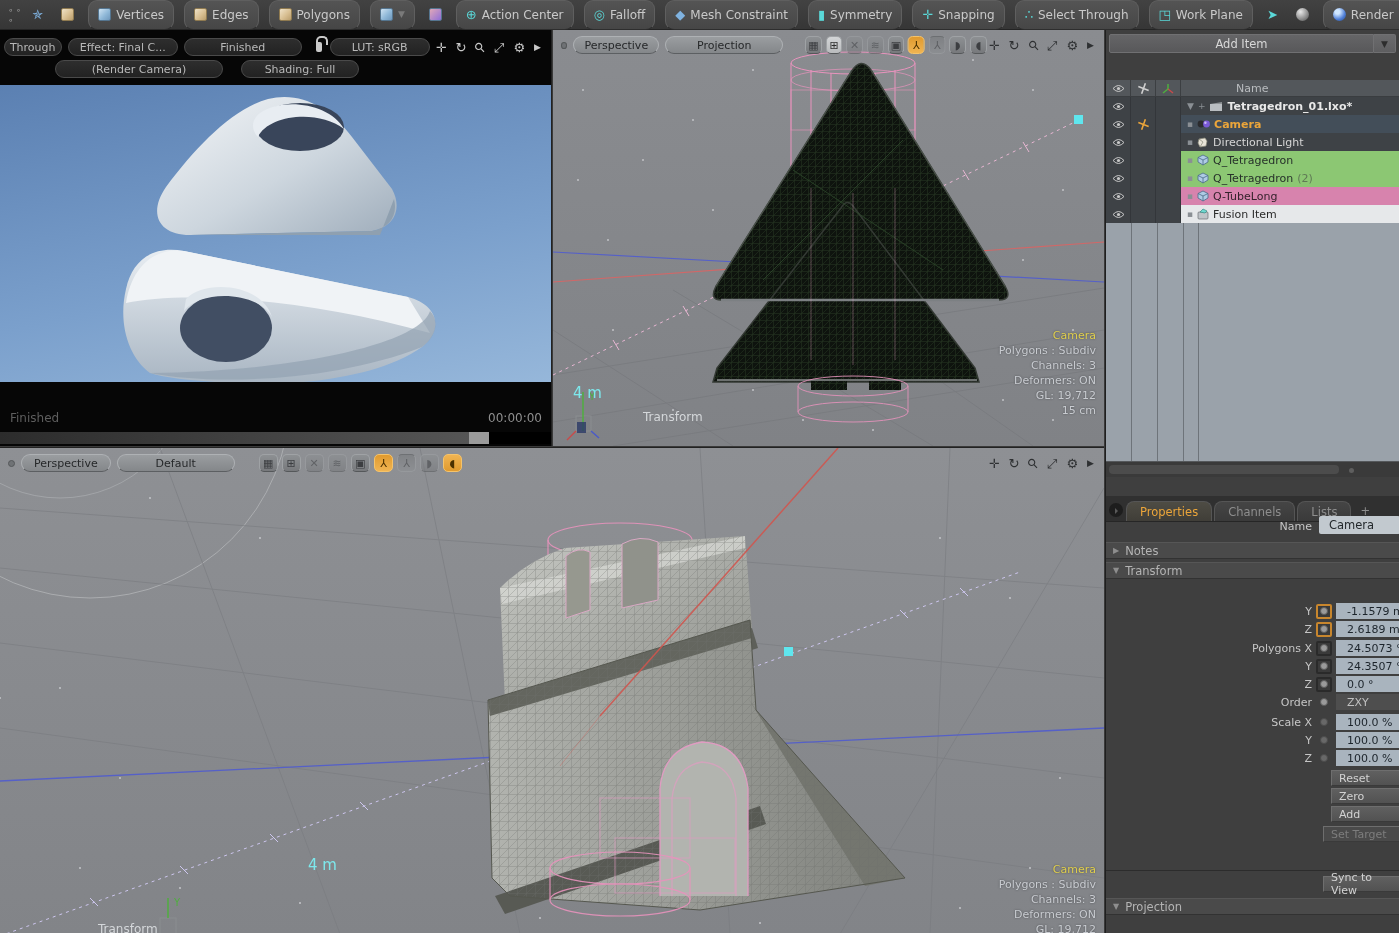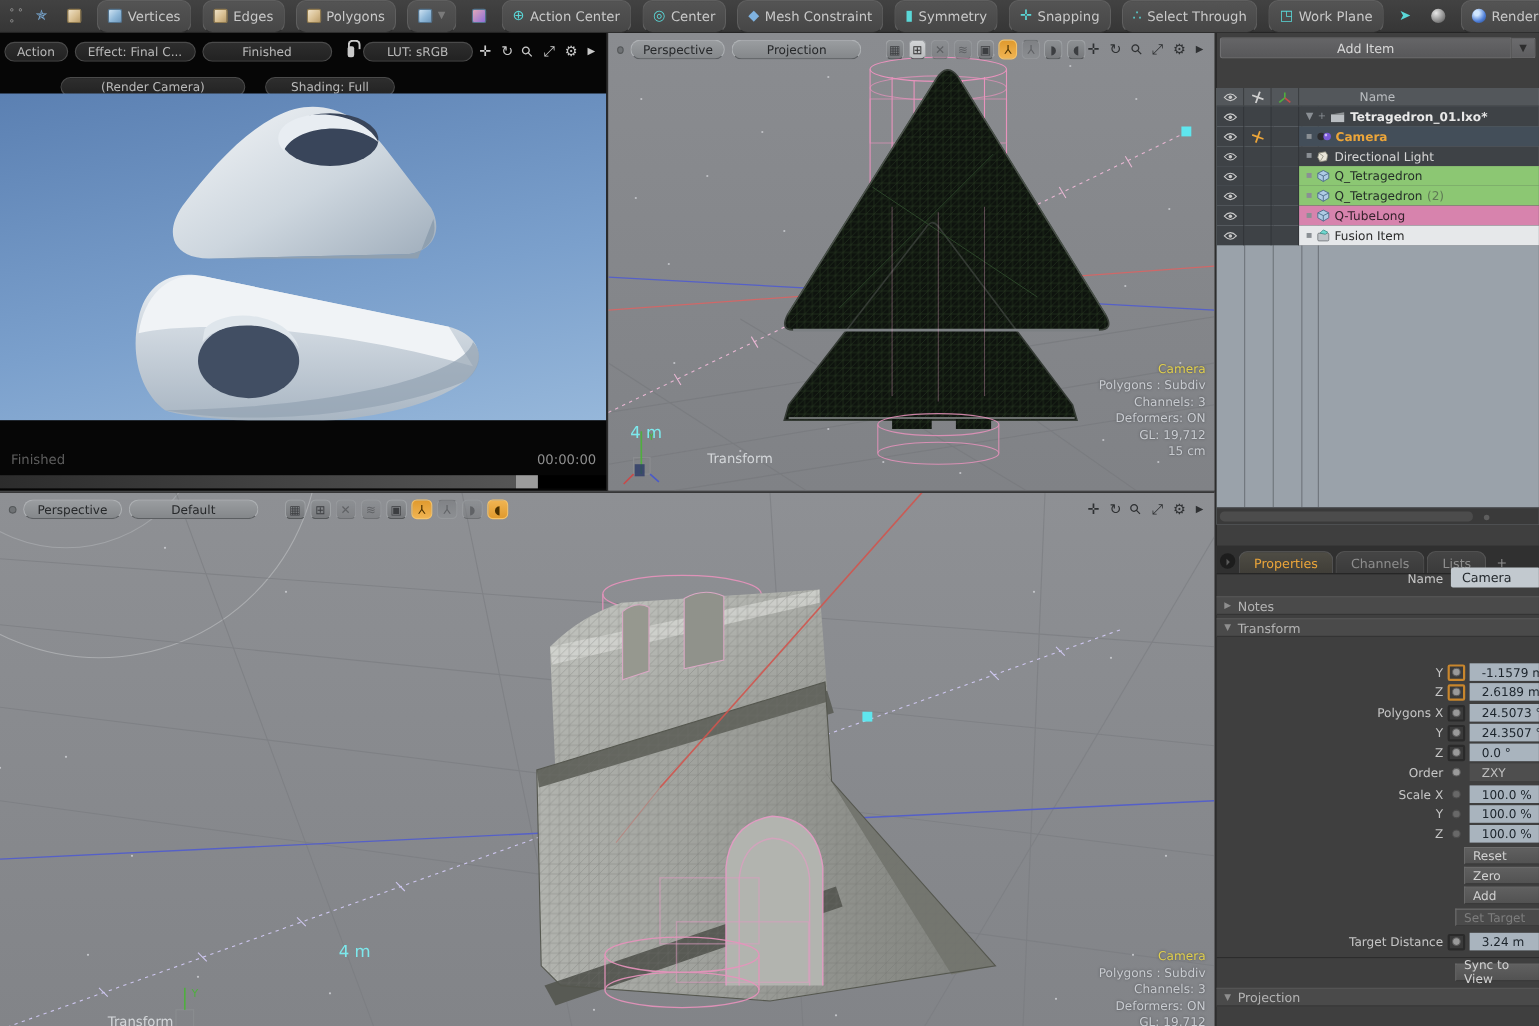--- a/index.html
+++ b/index.html
@@ -48,21 +48,21 @@
   .zoomglass { display:inline-block; transform:rotate(-45deg); }
   .info-block { position:absolute; right:8px; text-align:right; font-size:11px; color:#c9ccd1; line-height:15px; z-index:4;
                 text-shadow:0 0 2px rgba(60,62,66,.8); }
   .info-block .cam { color:#e0cf4e; }
   .scale-label { position:absolute; color:#7de8ec; font-size:15px; z-index:4;margin-top:40px; }
   .tool-label { position:absolute; color:#d4d7da; font-size:12px; z-index:4; }
 
   
   #rendervp { left:0; top:30px; width:552px; height:416px; background:#060606; border-right:1px solid #222; }
   #rendervp .row1 { position:absolute; left:0; top:8px; right:0; display:flex; align-items:center; }
-  #rendervp .row2 { position:absolute; left:0; top:40px; right:0; display:flex; align-items:center; }
+  #rendervp .row2 { position:absolute; left:0; top:30px; right:0; display:flex; align-items:center; }
   .lock { position:relative; width:13px; height:10px; background:#c9c9c9; border-radius:2px; margin:0 8px; }
   .lock:before { content:""; position:absolute; left:0px; top:-6px; width:8px; height:7px;
                  border:2px solid #c9c9c9; border-bottom:none; border-radius:5px 5px 0 0; }
   #render-img { position:absolute; left:0; top:55px; width:552px; height:297px;
                 background:linear-gradient(168deg,#5b80b2,#7ba0cc 60%,#96b7da); }
   #render-status { position:absolute; left:0; top:375px; width:552px; height:26px; display:flex;
                    align-items:center; justify-content:space-between; padding:0 10px;
                    color:#5e5e5e; font-size:12px; }
   #render-status .time { color:#8f8f8f; }
   #render-progress { position:absolute; left:0; top:402px; width:552px; height:12px; background:#000; }
@@ -172,21 +172,21 @@
       </div>
     <div class="tb-btn tb-flat">
         <span class="cube" style="background:linear-gradient(135deg,#e0a8b8,#8f6fd8)"></span>
       </div>
     <div class="tb-btn">
         <span class="tb-ico teal">⊕</span>
         <span>Action Center</span>
       </div>
     <div class="tb-btn">
         <span class="tb-ico teal">◎</span>
-        <span>Center</span>
+        <span>Falloff</span>
       </div>
     <div class="tb-btn">
         <span class="tb-ico blue">◆</span>
         <span>Mesh Constraint</span>
       </div>
     <div class="tb-btn">
         <span class="tb-ico teal">▮</span>
         <span>Symmetry</span>
       </div>
     <div class="tb-btn">
@@ -211,21 +211,21 @@
         <span class="sphere"></span>
         <span>Render</span>
         <span class="kbd">F9</span>
       </div>
   </div>
 
   <div id="rendervp" class="vp">
     <div class="row1">
       <div style="width:8px"></div>
       <div class="pill dark" style="min-width:58px">
-          <span>Action</span>
+          <span>Through</span>
         </div>
       <div class="pill dark" style="min-width:110px">
           <span>Effect: Final C...</span>
         </div>
       <div class="pill dark" style="min-width:118px">
           <span>Finished</span>
         </div>
       <span class="lock"></span>
       <div class="pill dark" style="min-width:100px">
           <span>LUT: sRGB</span>
@@ -878,27 +878,20 @@
       <div class="pbtn" style="top:292px">
           <span>Zero</span>
         </div>
       <div class="pbtn" style="top:310px">
           <span>Add</span>
         </div>
       <div class="pbtn disabled" style="top:330px">
           <span>Set Target</span>
         </div>
 
-      <div class="prow" style="top:351px">
-        <span class="plabel">Target Distance</span>
-        <span class="toggle gray">
-            <i></i>
-          </span>
-        <span class="field">3.24 m</span>
-      </div>
 
       <div class="divline" style="top:374px"></div>
       <div class="pbtn wide" style="top:380px">
           <span>Sync to View</span>
         </div>
 
       <div class="sect" style="top:402px">
         <span class="tri">▼</span>
         <span>Projection</span>
       </div>

